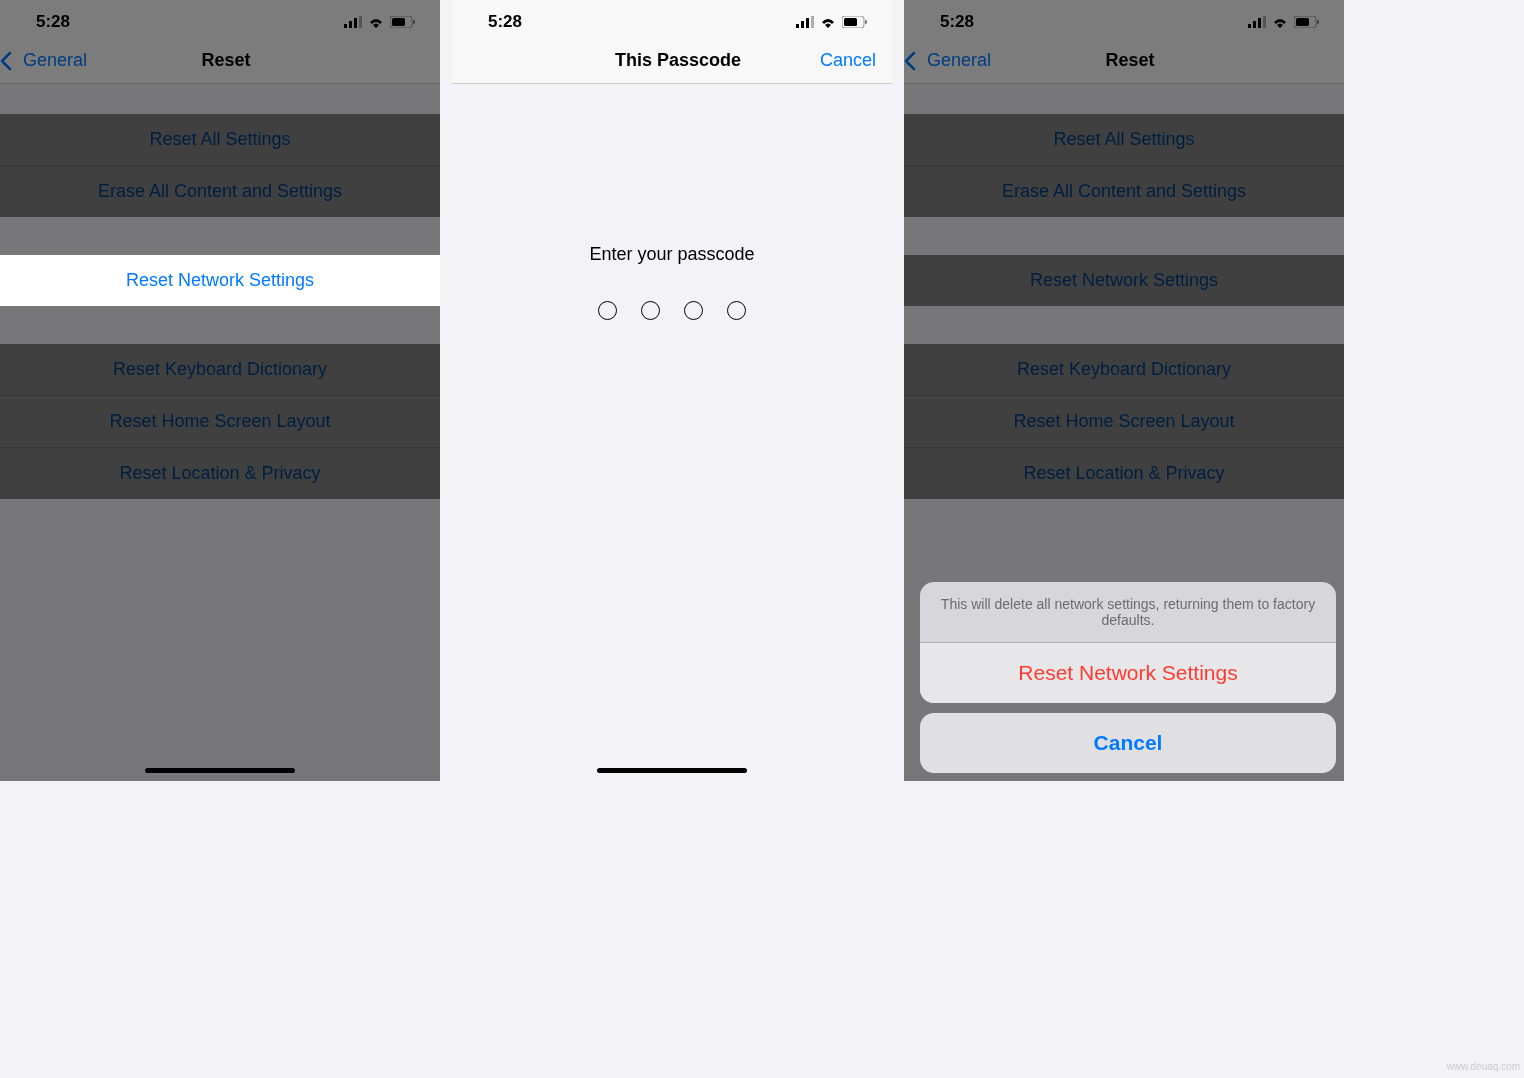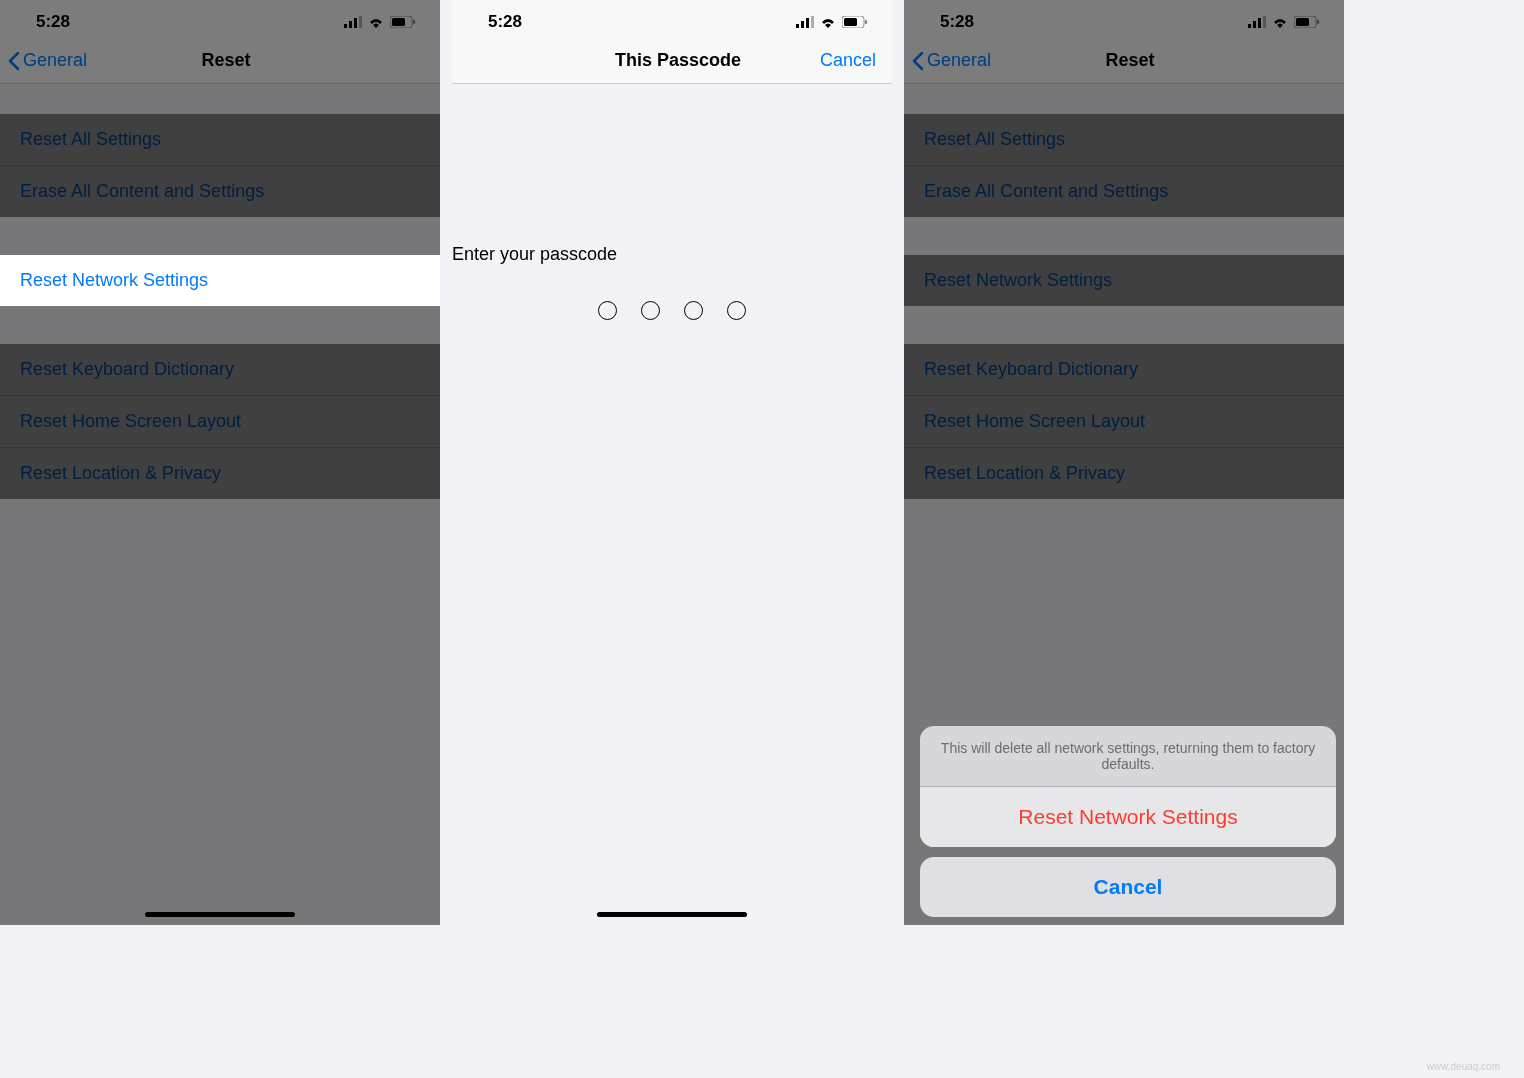--- a/index.html
+++ b/index.html
@@ -7,21 +7,21 @@
       font-family: -apple-system, BlinkMacSystemFont, 'Segoe UI', Helvetica, Arial, sans-serif;
       background: #f2f2f7;
       display: flex;
       width: 1524px;
       height: 1078px;
       gap: 12px;
       padding: 0;
     }
     .phone {
       width: 440px;
-      height: 925px;
+      height: 781px;
       background: #f2f2f7;
       position: relative;
       overflow: hidden;
     }
     .phone.dimmed {
       background: #777779;
     }
     .phone.dimmed .status-bar,
     .phone.dimmed .nav-bar,
     .phone.dimmed .list-item,
@@ -48,51 +48,50 @@
       height: 46px;
       border-bottom: 0.5px solid rgba(0,0,0,0.18);
       background: #f8f8f8;
       position: relative;
     }
     .nav-back {
       display: flex;
       align-items: center;
       font-size: 18px;
       color: #007aff;
-      padding-left: 8px;
-      gap: 3px;
+      gap: 11px;
     }
     .nav-title {
       position: absolute;
       left: 12px; right: 0;
       text-align: center;
       font-size: 18px;
       font-weight: 600;
       pointer-events: none;
     }
     .nav-cancel {
       position: absolute;
       right: 16px;
       font-size: 18px;
       color: #007aff;
     }
-    .content { padding-top: 30px; }
+    .content { padding-top: 30px; text-align: center; }
     .list-section { background: #fff; }
     .list-item {
       padding: 15px 20px;
       font-size: 18px;
       color: #007aff;
       border-bottom: 0.5px solid rgba(0,0,0,0.18);
       background: #fff;
     }
     .list-item:last-child { border-bottom: none; }
     .section-gap { height: 38px; }
     .passcode-area {
       padding-top: 160px;
-      text-align: left;
+      text-align: center;
     }
     .passcode-prompt {
       font-size: 18px;
       color: #000;
       margin-bottom: 36px;
     }
     .passcode-dots { display: flex; gap: 24px; justify-content: center; }
     .dot {
       width: 19px;
       height: 19px;
@@ -140,21 +139,21 @@
       left: 50%;
       transform: translateX(-50%);
       width: 150px;
       height: 5px;
       background: #000;
       border-radius: 3px;
     }
     .watermark {
       position: fixed;
       bottom: 6px;
-      right: 24px;
+      right: 4px;
       font-size: 10px;
       color: #ccc;
       font-family: Arial, sans-serif;
     }
     svg { display: block; }
   </style>
 </head>
 <body>
 
 <div class="phone dimmed">

